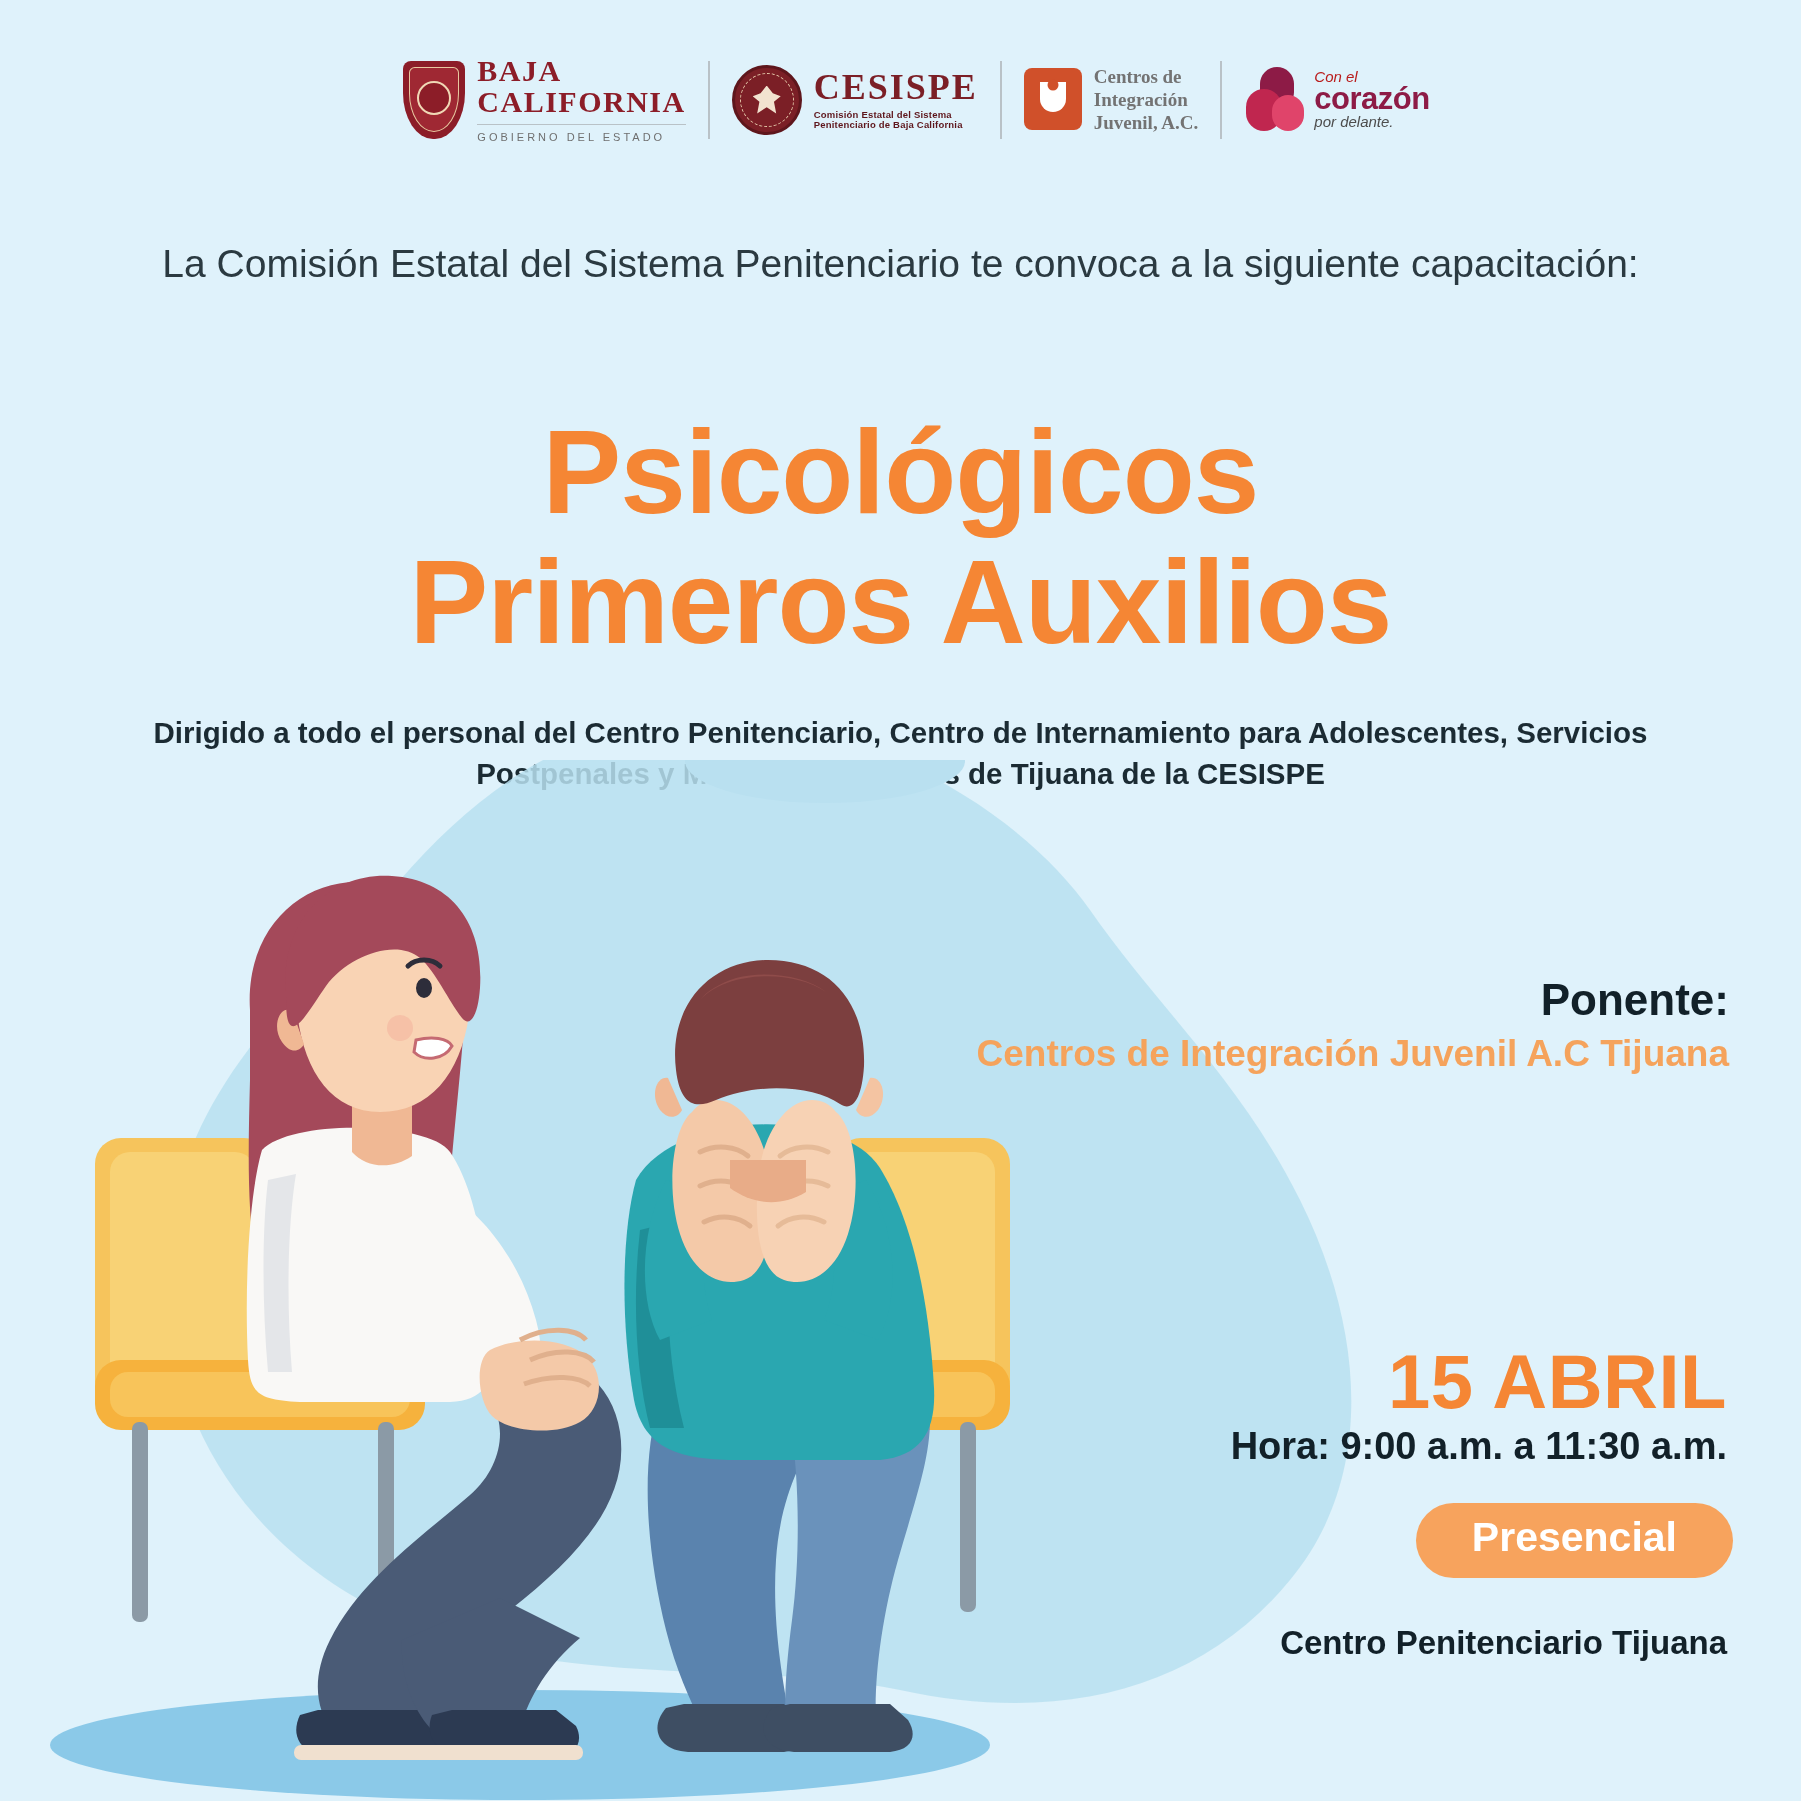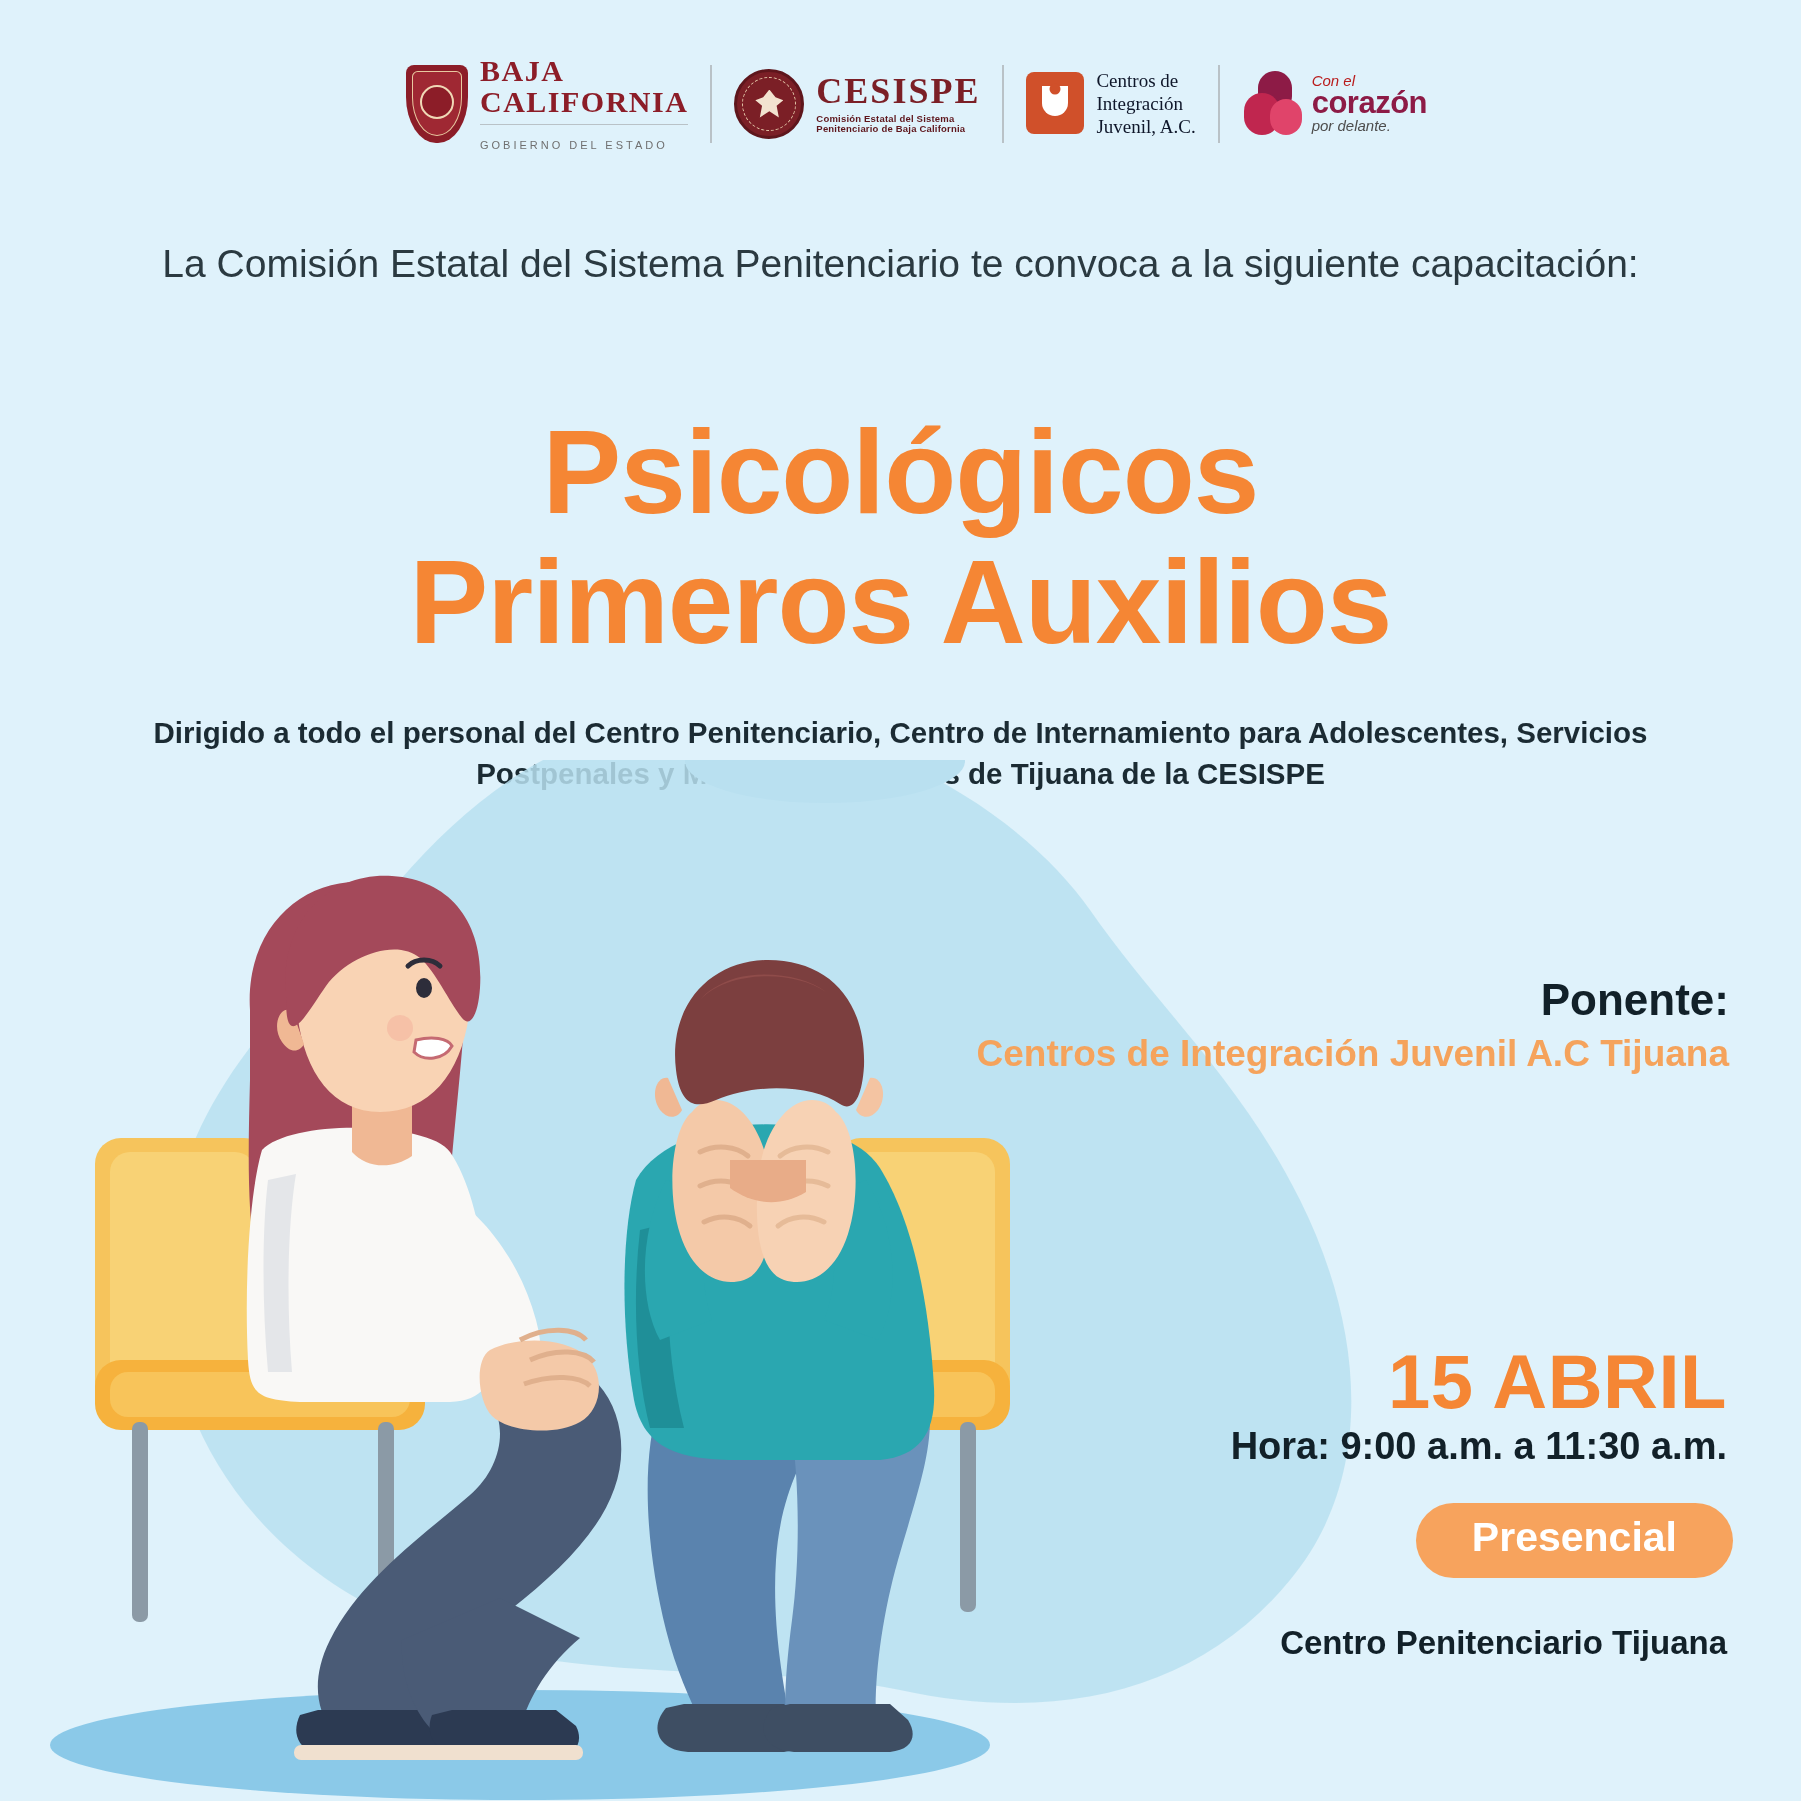--- a/index.html
+++ b/index.html
@@ -92,21 +92,21 @@
     letter-spacing: 1.5px;
     margin-top: 1px;
   }
   .bc-text .l3 {
     font-family: "Liberation Sans", sans-serif;
     color: #6f6f6f;
     font-size: 11px;
     letter-spacing: 3px;
     margin-top: 7px;
     border-top: 1px solid #b9c2c7;
-    padding-top: 15px;
+    padding-top: 7px;
   }
 
   
   .ces-seal {
     width: 64px;
     height: 64px;
     border-radius: 50%;
     background: #7b1f26;
     border: 3px solid #5e161c;
     position: relative;
@@ -172,22 +172,22 @@
     content: "";
     position: absolute;
     left: 50%; top: 26%;
     transform: translate(-50%, -50%);
     width: 11px; height: 11px;
     background: #d0502a;
     border-radius: 50%;
   }
   .cij-text {
     font-family: "Liberation Serif", serif;
-    font-weight: normal;
-    color: #0f172a;
+    font-weight: bold;
+    color: #737373;
     font-size: 19px;
     line-height: 1.22;
   }
 
   
   .cor-wrap {
     display: flex;
     align-items: center;
   }
   .cor-blobs {

